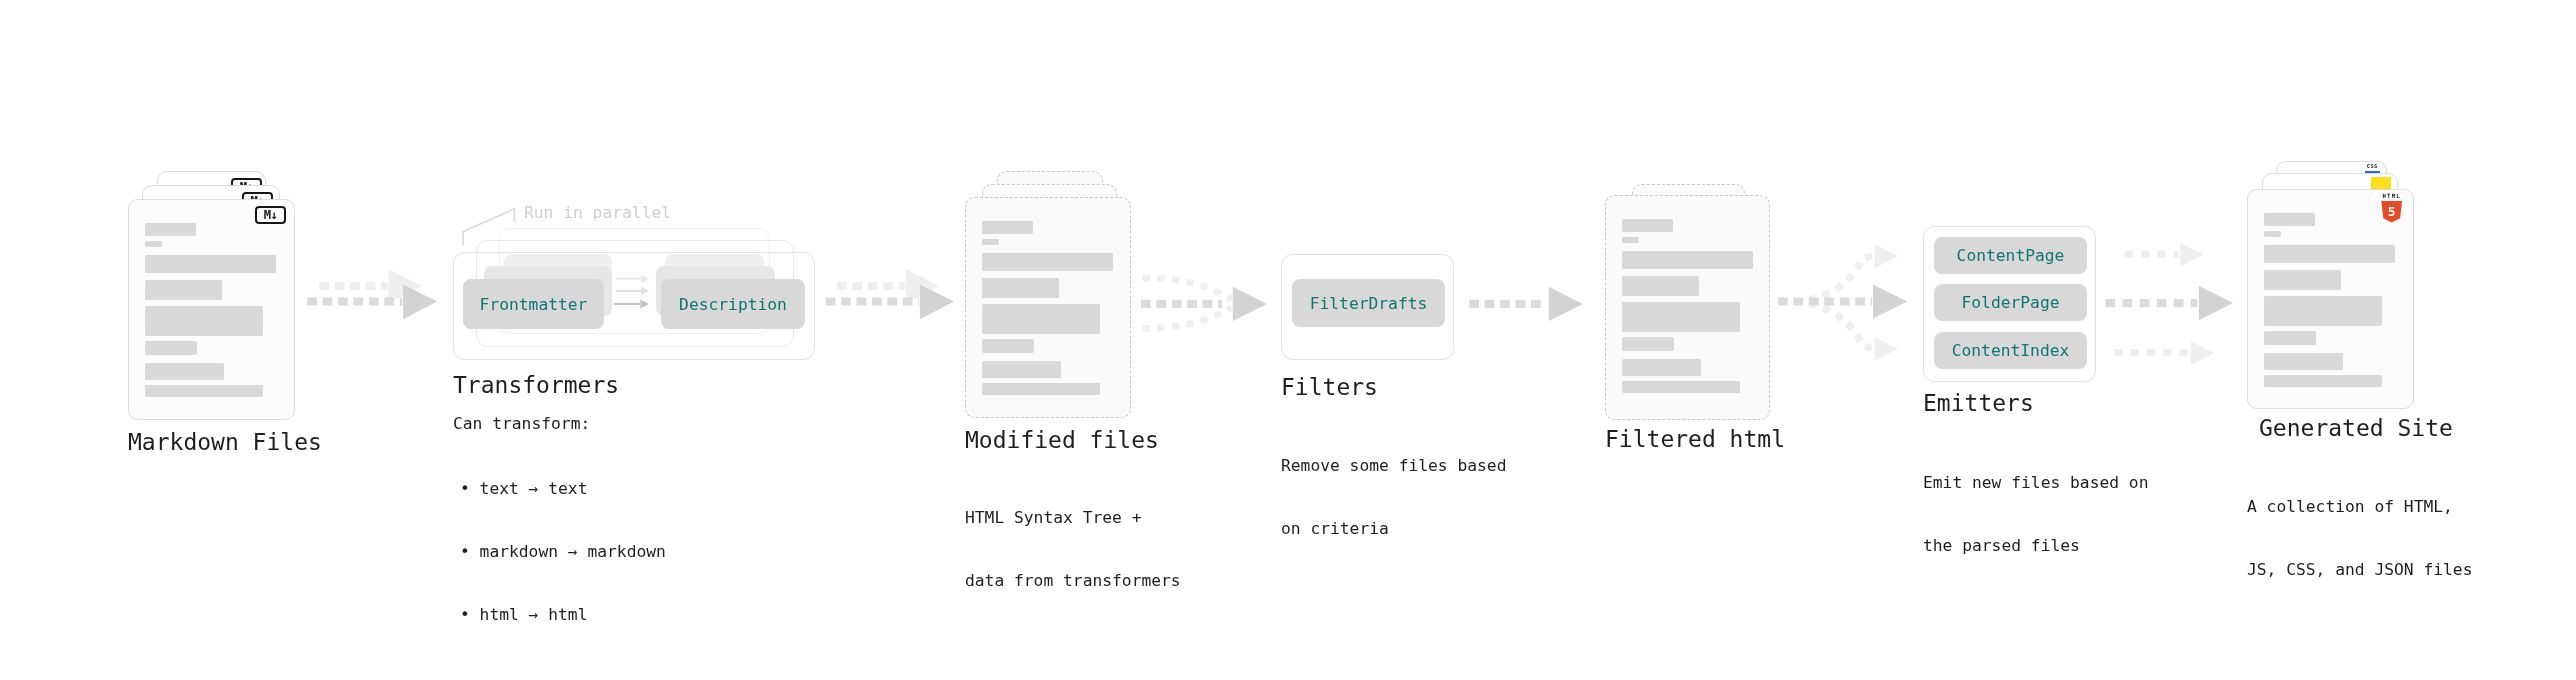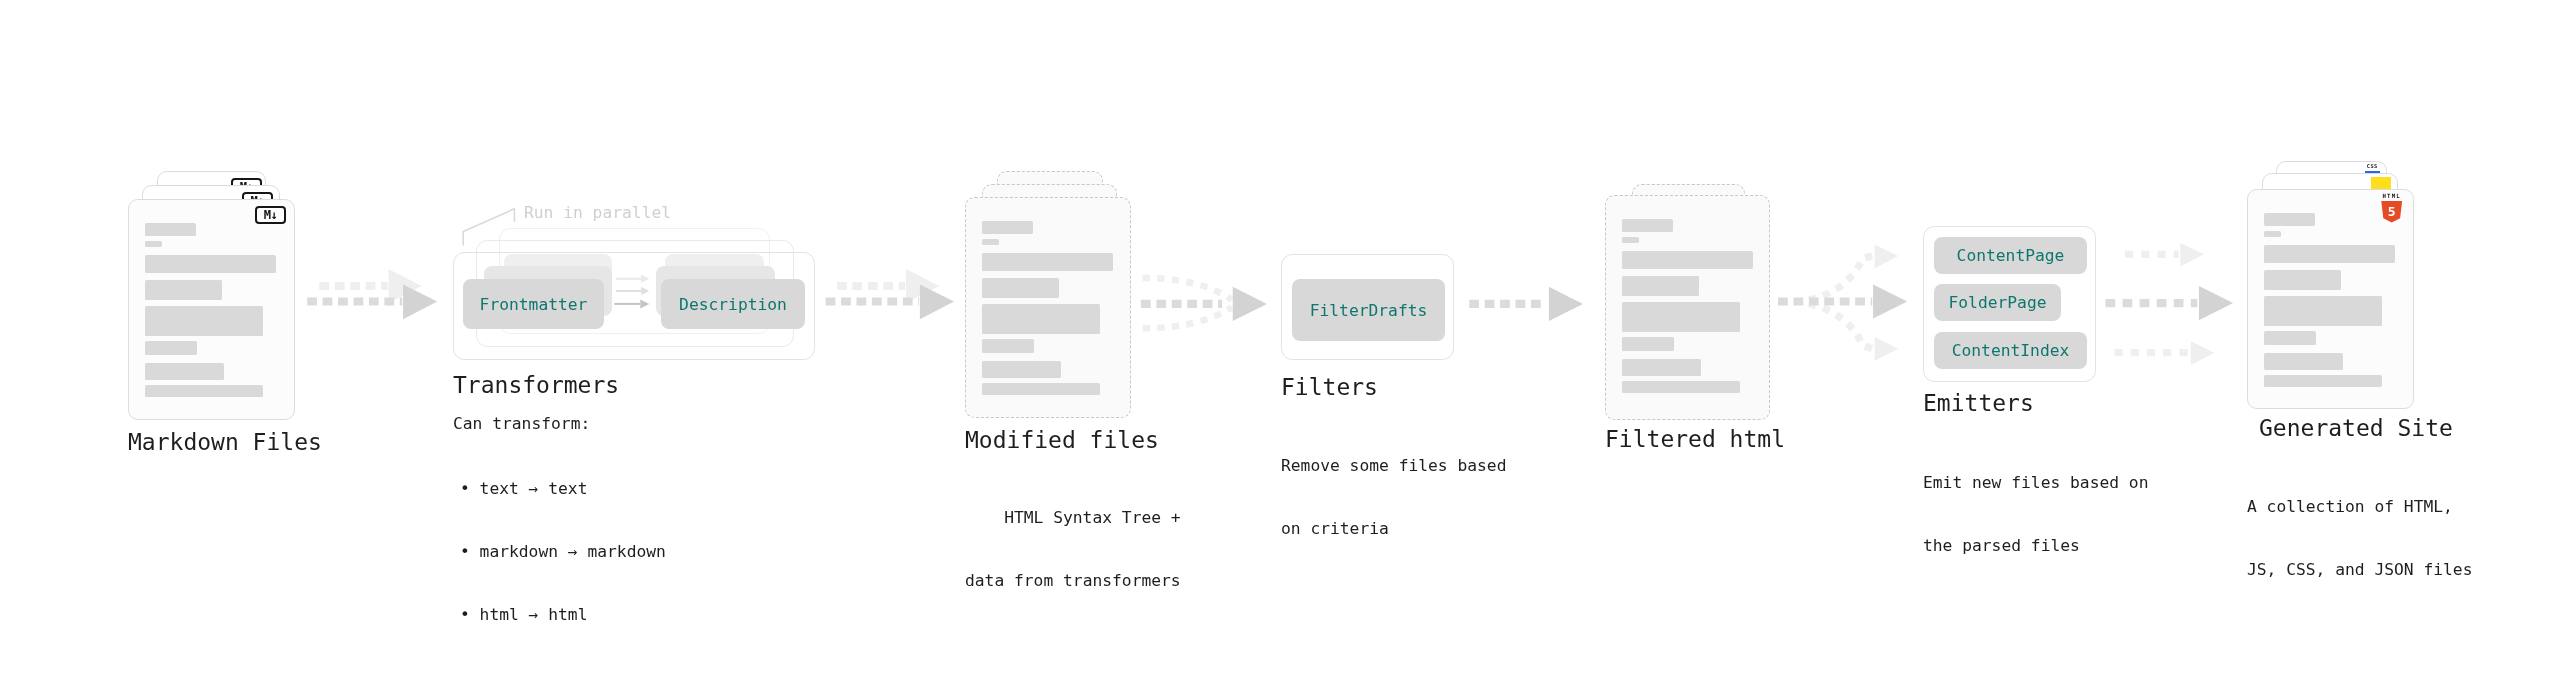--- a/index.html
+++ b/index.html
@@ -154,29 +154,29 @@
         <div class="skeleton-bar" style="left: 16.3px; top: 23px; width: 51px; height: 13px;"></div>
         <div class="skeleton-bar" style="left: 16.3px; top: 41px; width: 17px; height: 5.7px;"></div>
         <div class="skeleton-bar" style="left: 16.3px; top: 55px; width: 131px; height: 18px;"></div>
         <div class="skeleton-bar" style="left: 16.3px; top: 80px; width: 77px; height: 19.5px;"></div>
         <div class="skeleton-bar" style="left: 16.3px; top: 106px; width: 118px; height: 30px;"></div>
         <div class="skeleton-bar" style="left: 16.3px; top: 141px; width: 52px; height: 14px;"></div>
         <div class="skeleton-bar" style="left: 16.3px; top: 163px; width: 79px; height: 17px;"></div>
         <div class="skeleton-bar" style="left: 16.3px; top: 185px; width: 118px; height: 12.2px;"></div>
       </div>
     <div class="stage-label" style="left:965px;top:428px;">Modified files</div>
-    <div class="stage-desc" style="left:965px;top:465px;text-align:right;">
+    <div class="stage-desc" style="left:965px;top:465px;">
       <div>HTML Syntax Tree +</div>
       <div>data from transformers</div>
     </div>
   </div>
 
   <div>
     <div class="wbox" style="left:1281px;top:254px;width:173px;height:106px;"></div>
-    <div class="pill" style="left:1292px;top:279px;width:153px;height:62px;">FilterDrafts</div>
+    <div class="pill" style="left:1292px;top:279px;width:153px;height:48px;">FilterDrafts</div>
     <div class="stage-label" style="left:1281px;top:375px;">Filters</div>
     <div class="stage-desc" style="left:1281px;top:413px;">
       <div>Remove some files based</div>
       <div>on criteria</div>
     </div>
   </div>
 
   <div>
     <div class="dcard" style="left:1632px;top:184px;width:113px;height:221px;"></div>
     <div class="dcard" style="left:1605px;top:195px;width:165px;height:225px;">
@@ -188,21 +188,21 @@
         <div class="skeleton-bar" style="left: 16.3px; top: 141px; width: 52px; height: 14px;"></div>
         <div class="skeleton-bar" style="left: 16.3px; top: 163px; width: 79px; height: 17px;"></div>
         <div class="skeleton-bar" style="left: 16.3px; top: 185px; width: 118px; height: 12.2px;"></div>
       </div>
     <div class="stage-label" style="left:1605px;top:427px;">Filtered html</div>
   </div>
 
   <div>
     <div class="wbox" style="left:1923px;top:226px;width:173px;height:156px;"></div>
     <div class="pill" style="left:1934px;top:237px;width:153px;height:37px;">ContentPage</div>
-    <div class="pill" style="left:1934px;top:284px;width:127px;height:37px;">FolderPage</div>
+    <div class="pill" style="left:1934px;top:284px;width:153px;height:37px;">FolderPage</div>
     <div class="pill" style="left:1934px;top:332px;width:153px;height:37px;">ContentIndex</div>
     <div class="stage-label" style="left:1923px;top:391px;">Emitters</div>
     <div class="stage-desc" style="left:1923px;top:430px;">
       <div>Emit new files based on</div>
       <div>the parsed files</div>
     </div>
   </div>
 
   <div>
     <div class="card" style="left:2276px;top:161px;width:111px;height:220px;">

